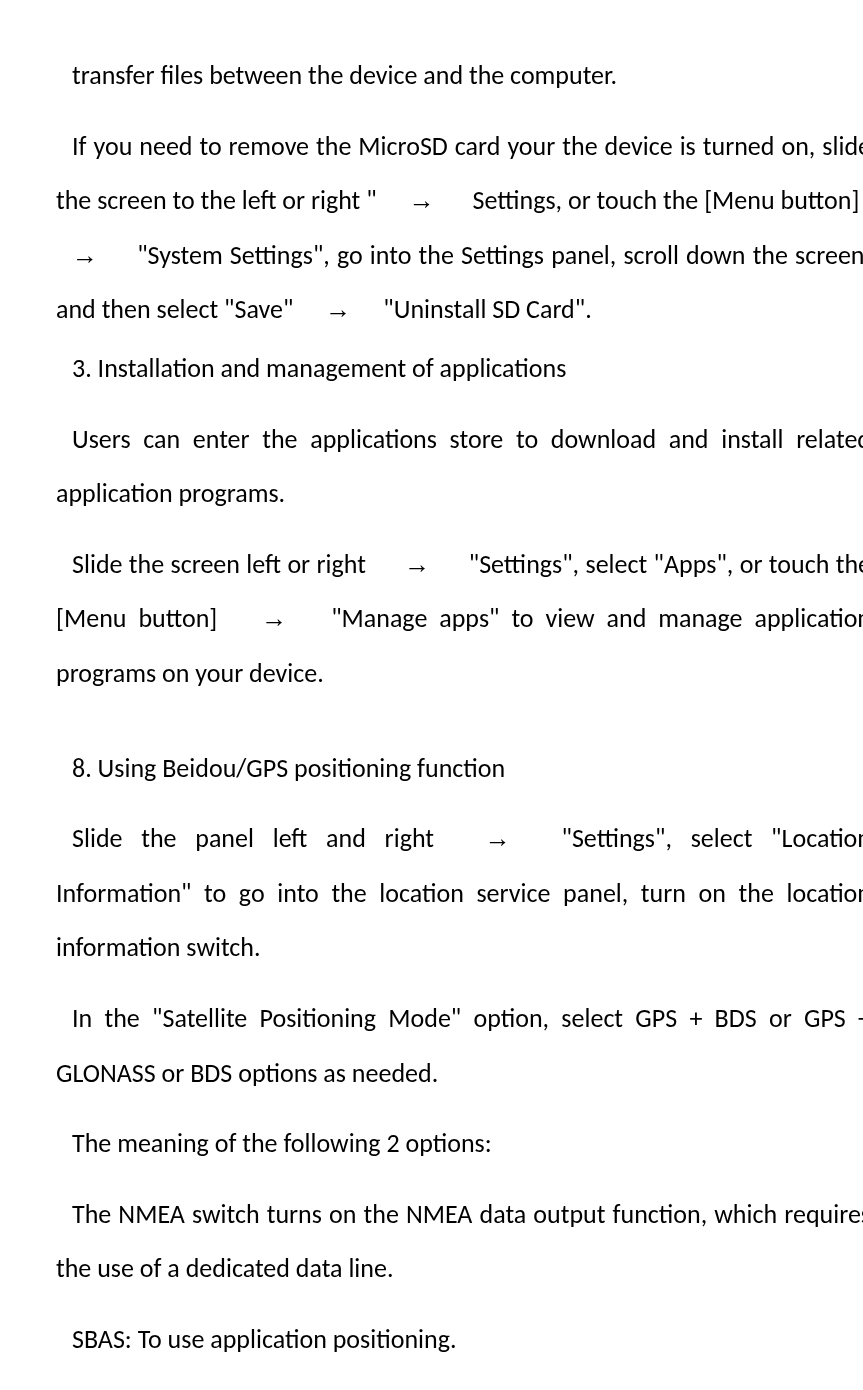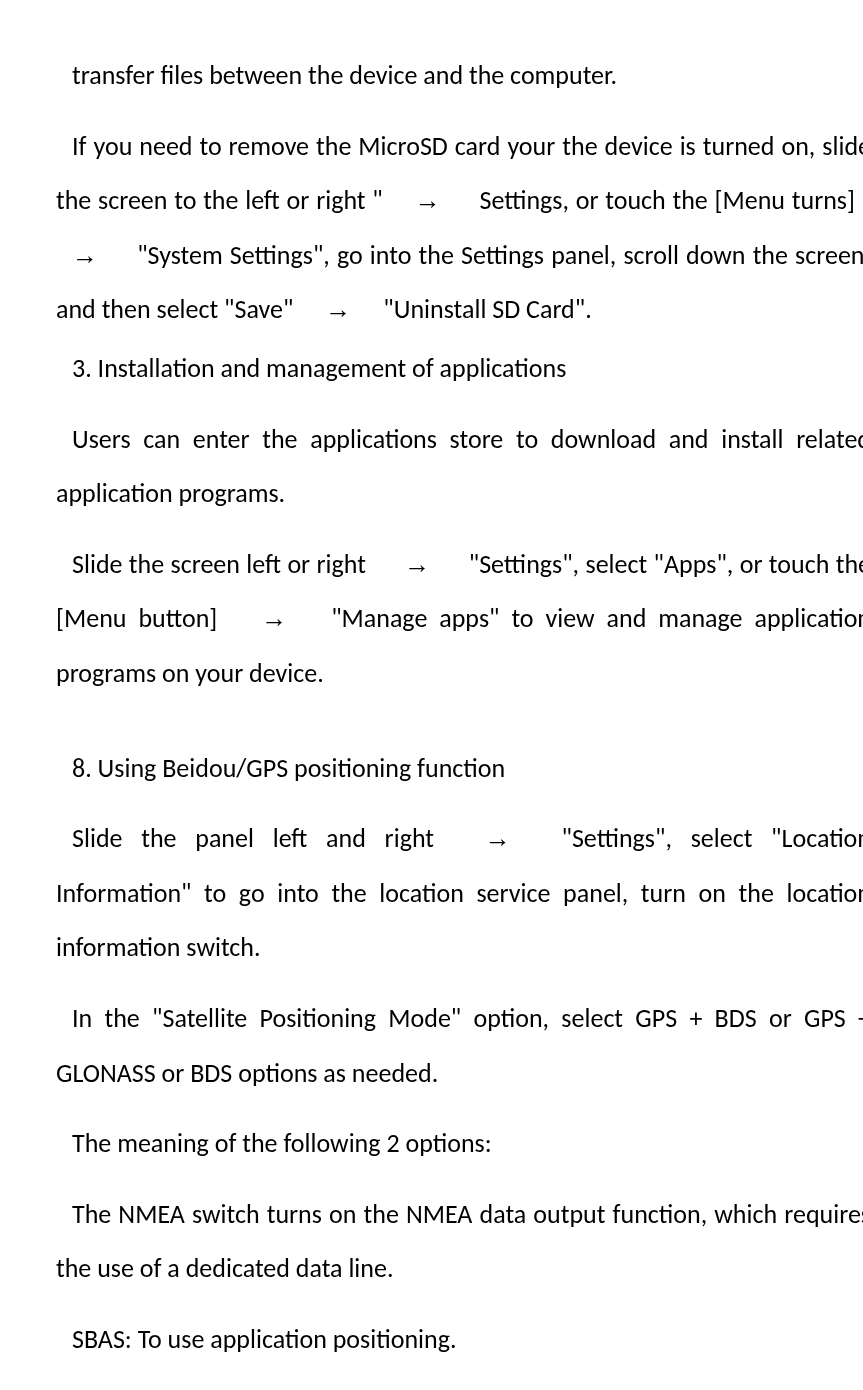--- a/index.html
+++ b/index.html
@@ -35,21 +35,21 @@
     }
   </style>
 </head>
 <body>
 
 <div class="paragraph">
   <span>transfer files between the device and the computer.</span>
 </div>
 
 <div class="paragraph">
-  <span>If you need to remove the MicroSD card your the device is turned on, slide the screen to the left or right "</span><span class="arrow">→</span><span> Settings, or touch the [Menu turns] </span><span class="arrow">→</span><span> "System Settings", go into the Settings panel, scroll down the screen, and then select "Save"</span><span class="arrow">→</span><span>"Uninstall SD Card".</span>
+  <span>If you need to remove the MicroSD card your the device is turned on, slide the screen to the left or right "</span><span class="arrow">→</span><span> Settings, or touch the [Menu button] </span><span class="arrow">→</span><span> "System Settings", go into the Settings panel, scroll down the screen, and then select "Save"</span><span class="arrow">→</span><span>"Uninstall SD Card".</span>
 </div>
 
 <div class="heading">
   <span>3. Installation and management of applications</span>
 </div>
 
 <div class="paragraph">
   <span>Users can enter the applications store to download and install related application programs.</span>
 </div>
 

